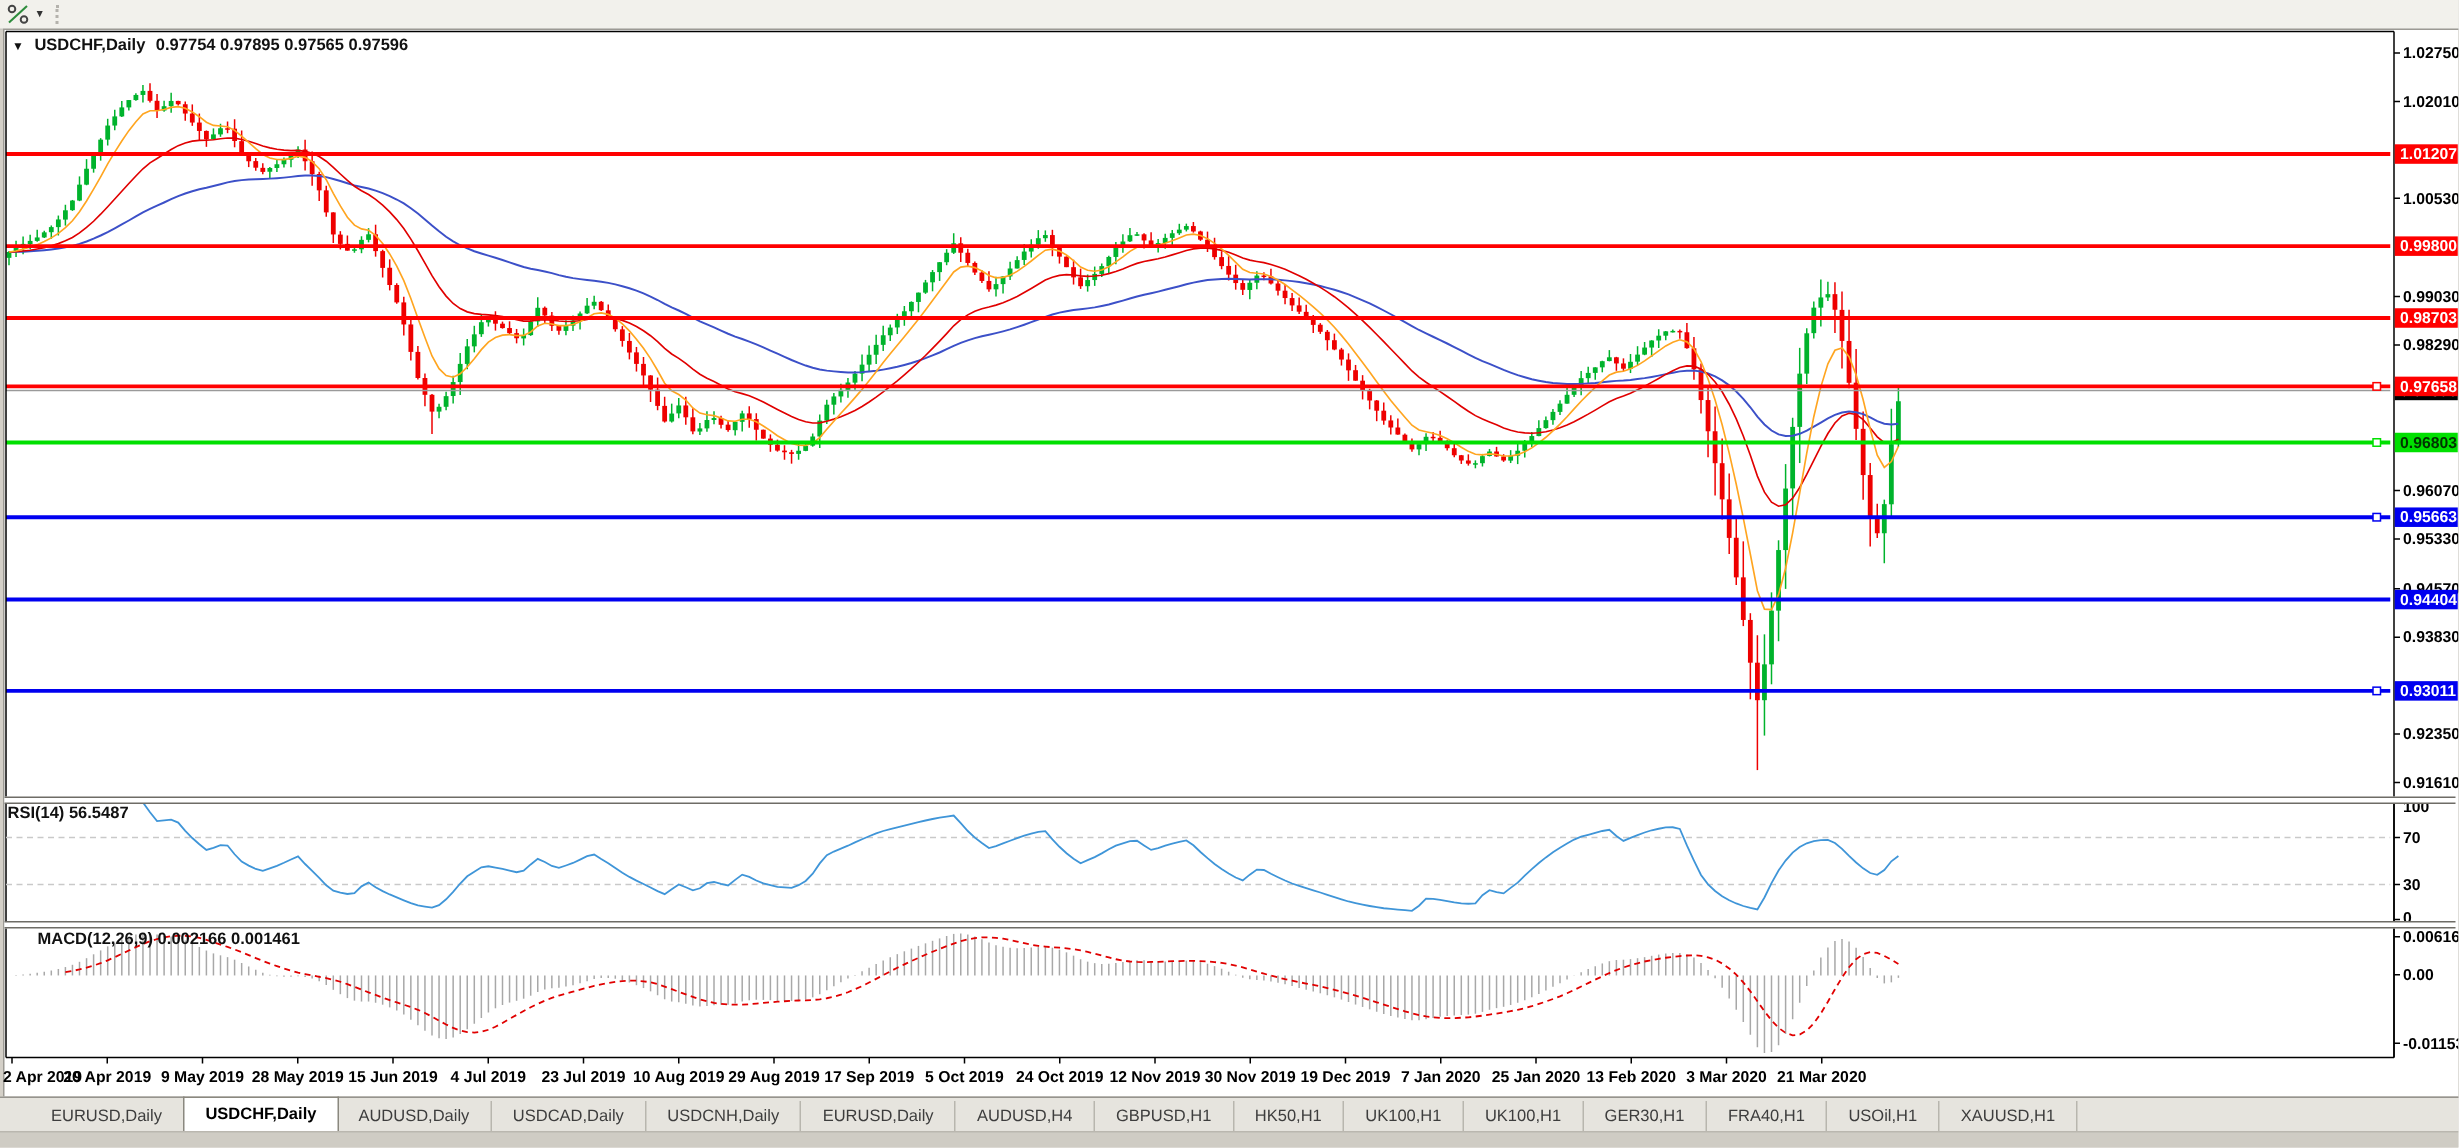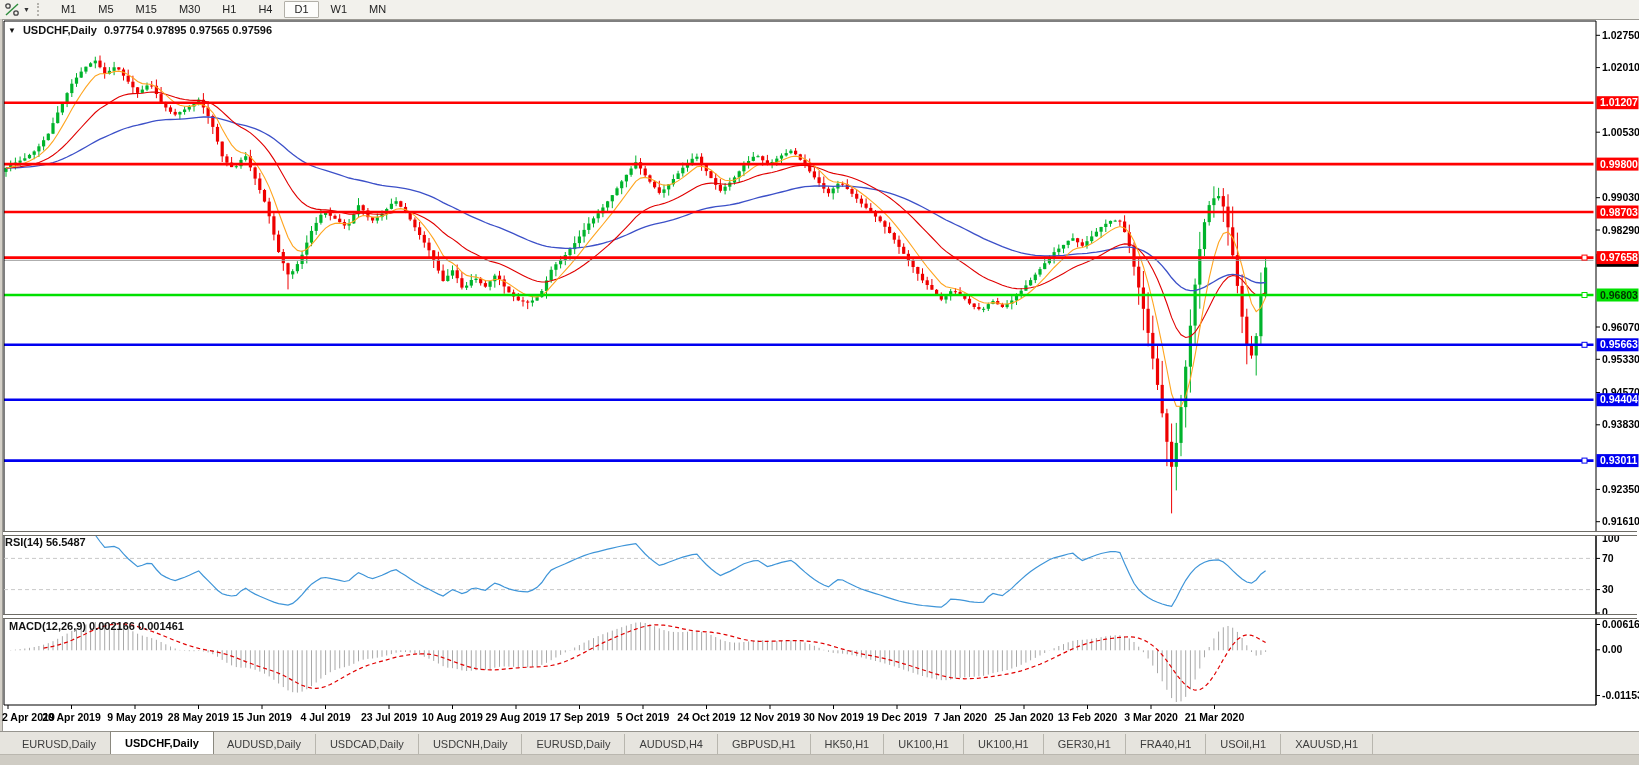--- a/index.html
+++ b/index.html
@@ -15,59 +15,48 @@
          border-radius:1px;line-height:13px;cursor:default;}
   .tfbtn.active{background:#fdfdfb;border:1px solid #b2b0a8;}
   
   .chartwin{position:absolute;left:2px;top:19px;width:1636px;height:711px;background:#fff;
             border:1px solid #9c9a94;}
   .charttitle{position:absolute;left:8px;top:24px;font-size:11px;font-weight:700;color:#111;
               display:flex;gap:7px;align-items:center;z-index:5;}
   .charttitle .arr{font-size:8px;}
   .panel-label{position:absolute;font-size:11px;font-weight:700;color:#111;z-index:5;}
   #rsi-label{left:5px;top:536px;}
-  #macd-label{left:9px;top:620px;}
+  #macd-label{left:25px;top:620px;}
   .splitter{position:absolute;left:3px;width:1634px;height:3px;background:#fff;
             border-top:1px solid #6e6c66;border-bottom:1px solid #6e6c66;z-index:4;}
   #split1{top:531px;} #split2{top:614px;}
   svg#chart-svg{position:absolute;left:0;top:0;z-index:3;}
   
   .tabbar{position:absolute;left:0;top:731px;width:1639px;height:23px;background:#e6e4de;
-          border-top:1px solid #96948e;display:flex;align-items:flex-end;padding-left:8px;box-sizing:border-box;}
+          border-top:1px solid #96948e;display:flex;align-items:flex-end;padding-left:20px;box-sizing:border-box;}
   .tab{height:20px;line-height:20px;padding:0 14px;font-size:11px;color:#3d3d3d;
        border-right:1px solid #b8b6ae;cursor:default;white-space:nowrap;}
   .tab.active{background:#fff;color:#000;font-weight:700;height:22px;line-height:22px;
               border:1px solid #8a887f;border-bottom:none;margin:0 -1px;}
   .bottomstrip{position:absolute;left:0;top:754px;width:1639px;height:11px;background:#cfccc4;
                border-top:1px solid #bab7af;}
 </style>
 </head>
 <body>
 
 <div class="toolbar">
   <div class="tool-icon">
     <svg width="20" height="15" viewBox="0 0 20 15">
       <circle cx="6" cy="4" r="2.2" fill="none" stroke="#444" stroke-width="1.3"></circle>
       <circle cx="14" cy="11" r="2.2" fill="none" stroke="#444" stroke-width="1.3"></circle>
       <line x1="16" y1="2" x2="4" y2="13" stroke="#2d8c3c" stroke-width="1.4"></line>
     </svg>
   </div>
   <span class="tool-caret">▼</span>
   <div class="grip"></div>
-  <div id="tfbtns" style="display:flex;">
-      <span class="tfbtn">M1</span>
-      <span class="tfbtn">M5</span>
-      <span class="tfbtn">M15</span>
-      <span class="tfbtn">M30</span>
-      <span class="tfbtn">H1</span>
-      <span class="tfbtn">H4</span>
-      <span class="tfbtn active">D1</span>
-      <span class="tfbtn">W1</span>
-      <span class="tfbtn">MN</span>
-    </div>
 </div>
 
 <div class="chartwin"></div>
 
 <div class="charttitle">
   <span class="arr">▼</span>
   <span>USDCHF,Daily</span>
   <span>0.97754 0.97895 0.97565 0.97596</span>
 </div>
 

